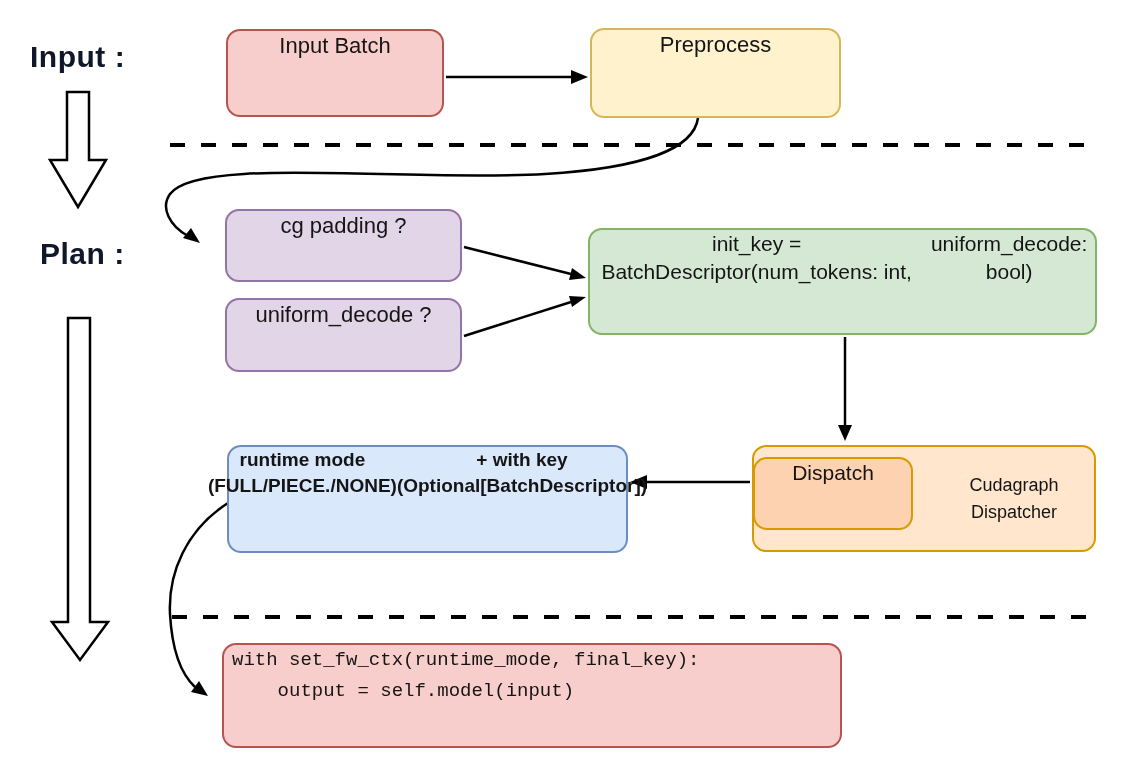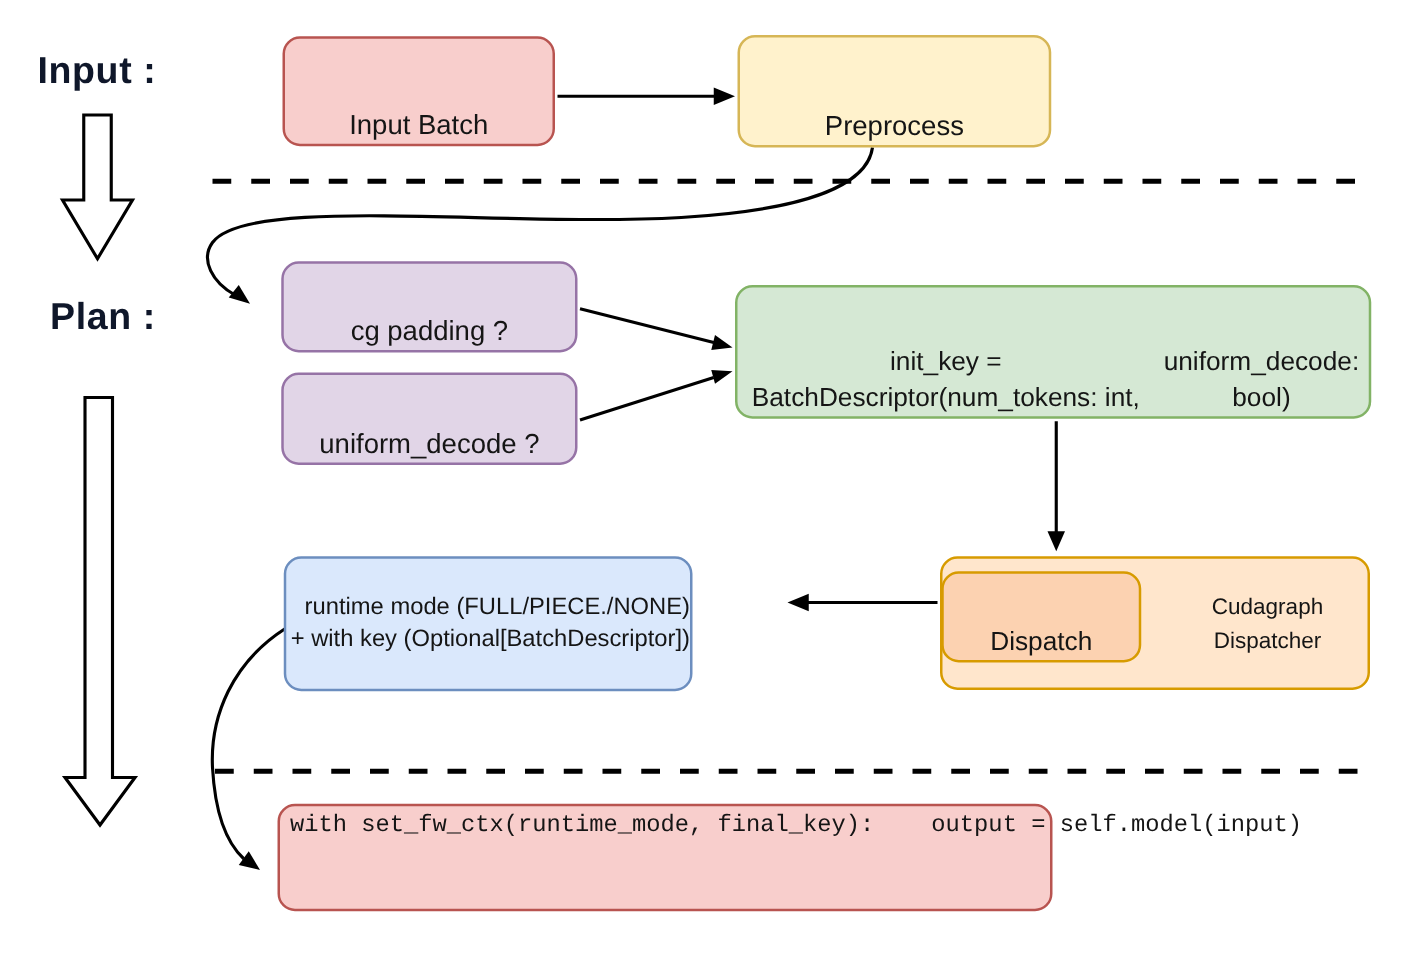--- a/index.html
+++ b/index.html
@@ -6,21 +6,21 @@
   .canvas{
     position:relative;width:1142px;height:770px;background:#ffffff;overflow:hidden;
     font-family:"Liberation Sans", sans-serif;color:#151515;
   }
   .overlay{position:absolute;left:0;top:0;width:1142px;height:770px;pointer-events:none;}
   .stage-label{
     position:absolute;font-weight:bold;font-size:30px;color:#0f172a;
     white-space:nowrap;letter-spacing:0.5px;
   }
   .node{
-    position:absolute;display:flex;align-items:flex-end;justify-content:center;
+    position:absolute;display:flex;align-items:flex-start;justify-content:center;
     border-radius:14px;border:2px solid #000;box-sizing:border-box;
     text-align:center;line-height:1.35;
   }
   .node .txt{display:block;}
   .red    {background:#f8cecc;border-color:#b85450;}
   .yellow {background:#fff2cc;border-color:#d6b656;}
   .purple {background:#e1d5e7;border-color:#9673a6;}
   .green  {background:#d5e8d4;border-color:#82b366;}
   .blue   {background:#dae8fc;border-color:#6c8ebf;}
   .orange {background:#ffe6cc;border-color:#d79b00;}
@@ -106,23 +106,23 @@
     <span class="txt">init_key = BatchDescriptor(num_tokens: int,</span>
     <span class="txt">uniform_decode: bool)</span>
   </div>
 
   <div class="node orange" style="left:752px;top:445px;width:344px;height:107px;"></div>
   <div class="node orange-inner f21" style="left:753px;top:457px;width:160px;height:73px;">
     <span class="txt">Dispatch</span>
   </div>
   <div class="f23" style="position:absolute;left:935px;top:445px;width:158px;height:107px;display:flex;align-items:center;justify-content:center;text-align:center;line-height:1.45;">Cudagraph Dispatcher</div>
 
-  <div class="node blue f19" style="left:227px;top:445px;width:327px;height:108px;flex-direction:column;">
+  <div class="node blue f19" style="left:227px;top:445px;width:401px;height:108px;flex-direction:row;font-weight:bold;">
     <span class="txt">runtime mode (FULL/PIECE./NONE)</span>
     <span class="txt">+ with key (Optional[BatchDescriptor])</span>
   </div>
 
-  <div class="node red code" style="left:222px;top:643px;width:620px;height:86px;align-items:flex-start;">
+  <div class="node red code" style="left:222px;top:643px;width:620px;height:105px;flex-direction:column;align-items:flex-start;">
     <span class="txt">with set_fw_ctx(runtime_mode, final_key):</span>
     <span class="txt">    output = self.model(input)</span>
   </div>
 
 </div>
 
 </body></html>

